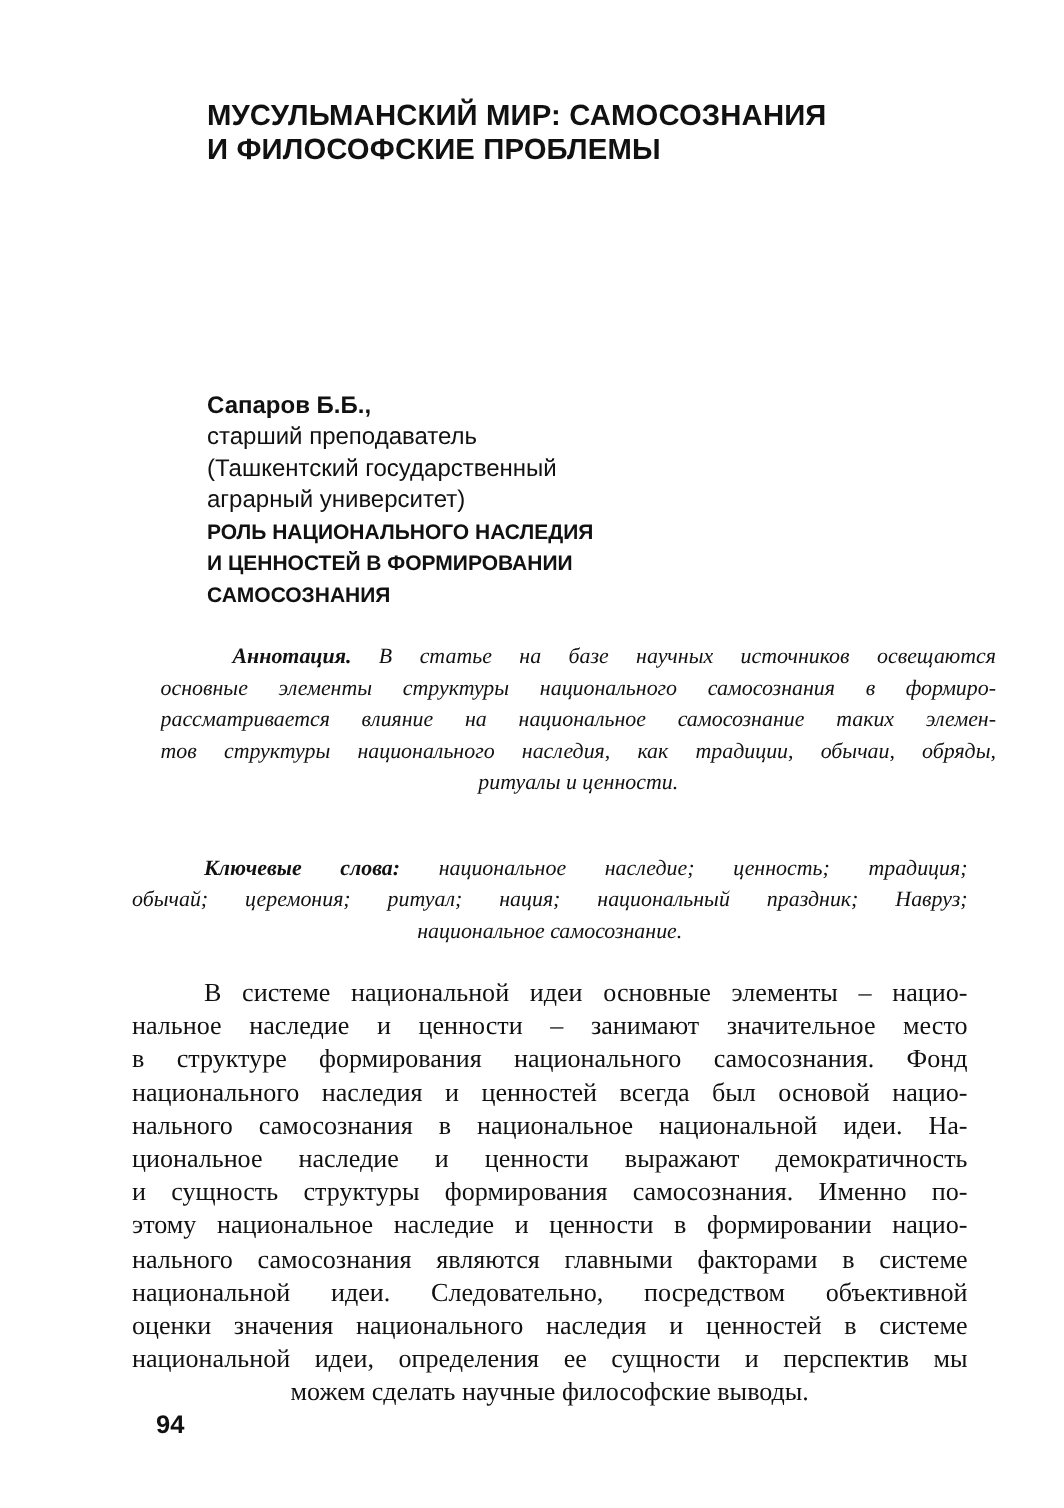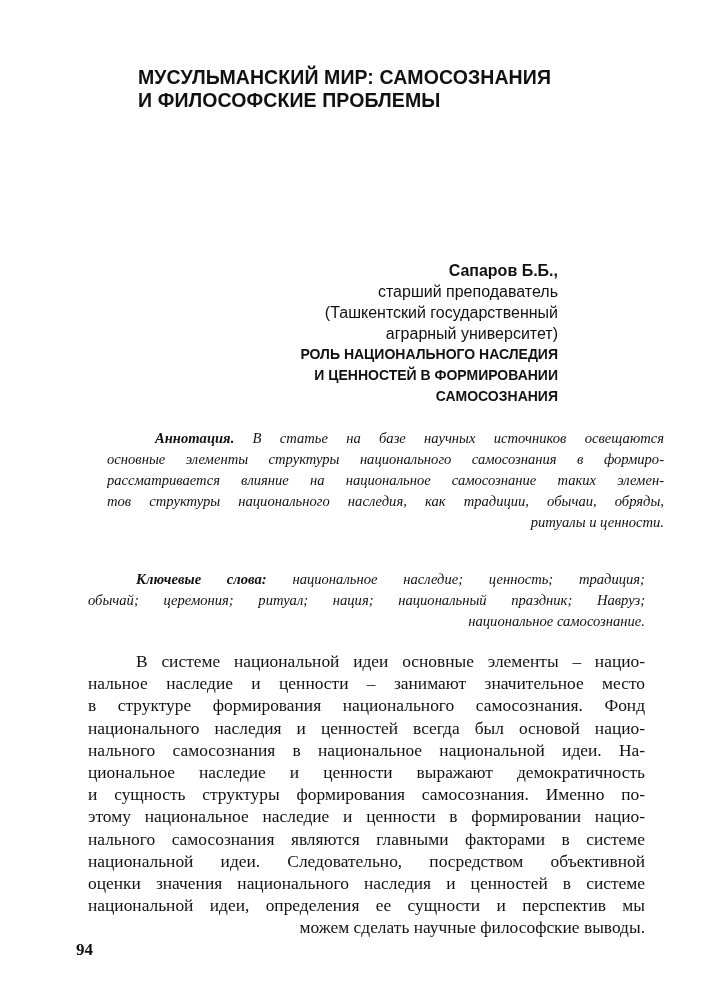--- a/index.html
+++ b/index.html
@@ -4,44 +4,44 @@
 <style>
   html, body { margin: 0; padding: 0; background: #ffffff; }
   body { width: 709px; height: 1005px; position: relative; overflow: hidden; color: #111; }
   .section-title {
     position: absolute; left: 138px; top: 66px; width: 480px;
     font-family: "Liberation Sans", sans-serif; font-weight: bold;
     font-size: 19.5px; line-height: 23px; letter-spacing: 0.1px;
   }
   .author-block {
     position: absolute; left: 138px; top: 260px; width: 420px;
-    font-family: "Liberation Sans", sans-serif; font-size: 16px; line-height: 21px; text-align: right;
+    font-family: "Liberation Sans", sans-serif; font-size: 16px; line-height: 21px;
   }
   .author-name { font-weight: bold; }
   .article-title { font-weight: bold; font-size: 14px; line-height: 21px; }
   .line { display: block; white-space: nowrap; }
   .annotation, .keywords {
     position: absolute; left: 88px; width: 557px;
     font-family: "Liberation Serif", serif; font-style: italic;
     font-size: 14.6px; line-height: 21px;
   }
   .annotation { top: 428px; margin-left: 19px; }
   .keywords { top: 569px; }
   .just-line { display: block; text-align: justify; text-align-last: justify; white-space: nowrap; height: 21px; overflow: hidden; }
-  .last-line { display: block; text-align: right; white-space: nowrap; height: 21px; }
+  .last-line { display: block; text-align: center; white-space: nowrap; height: 21px; }
   .indent { padding-left: 48px; }
   .lead { font-weight: bold; }
   .body-text {
     position: absolute; left: 88px; top: 650px; width: 557px;
     font-family: "Liberation Serif", serif; font-size: 17.4px; line-height: 22.2px;
   }
   .body-text .just-line, .body-text .last-line { height: 22.2px; }
   .page-number {
-    position: absolute; left: 76px; top: 940px;
-    font-family: Liberation Serif, serif; font-weight: bold; font-size: 17px;
+    position: absolute; left: 104px; top: 940px;
+    font-family: Liberation Sans, sans-serif; font-weight: bold; font-size: 17px;
   }
 </style>
 </head>
 <body>
 
 <div class="section-title">
   <span class="line">МУСУЛЬМАНСКИЙ МИР: САМОСОЗНАНИЯ</span>
   <span class="line">И ФИЛОСОФСКИЕ ПРОБЛЕМЫ</span>
 </div>
 

